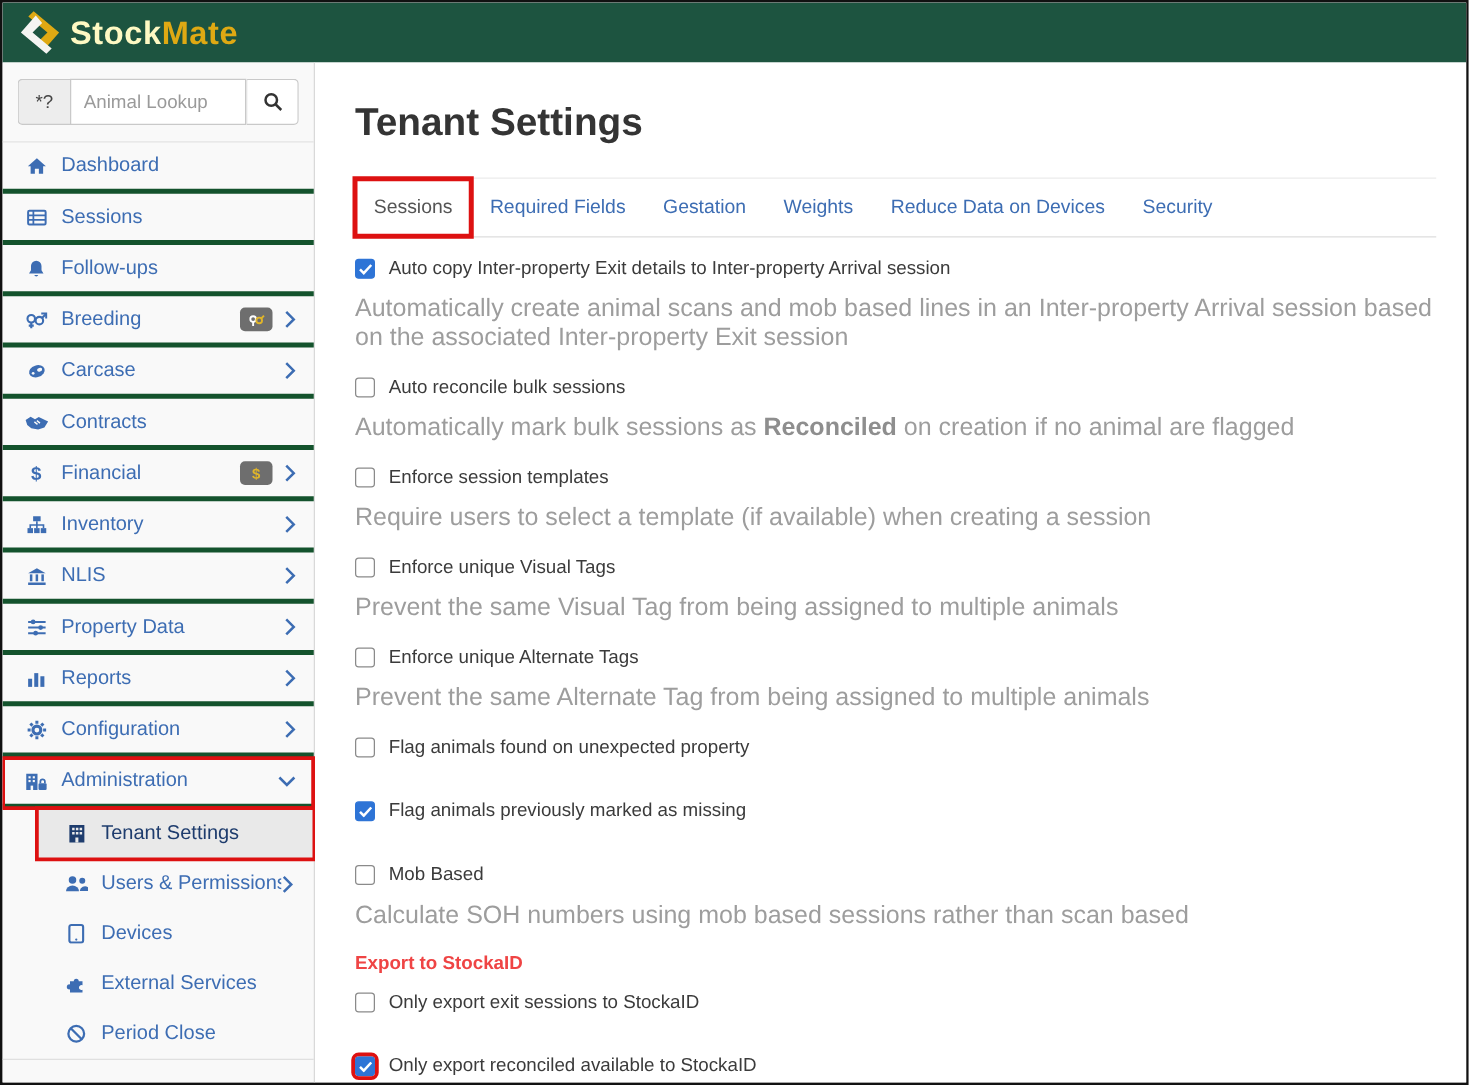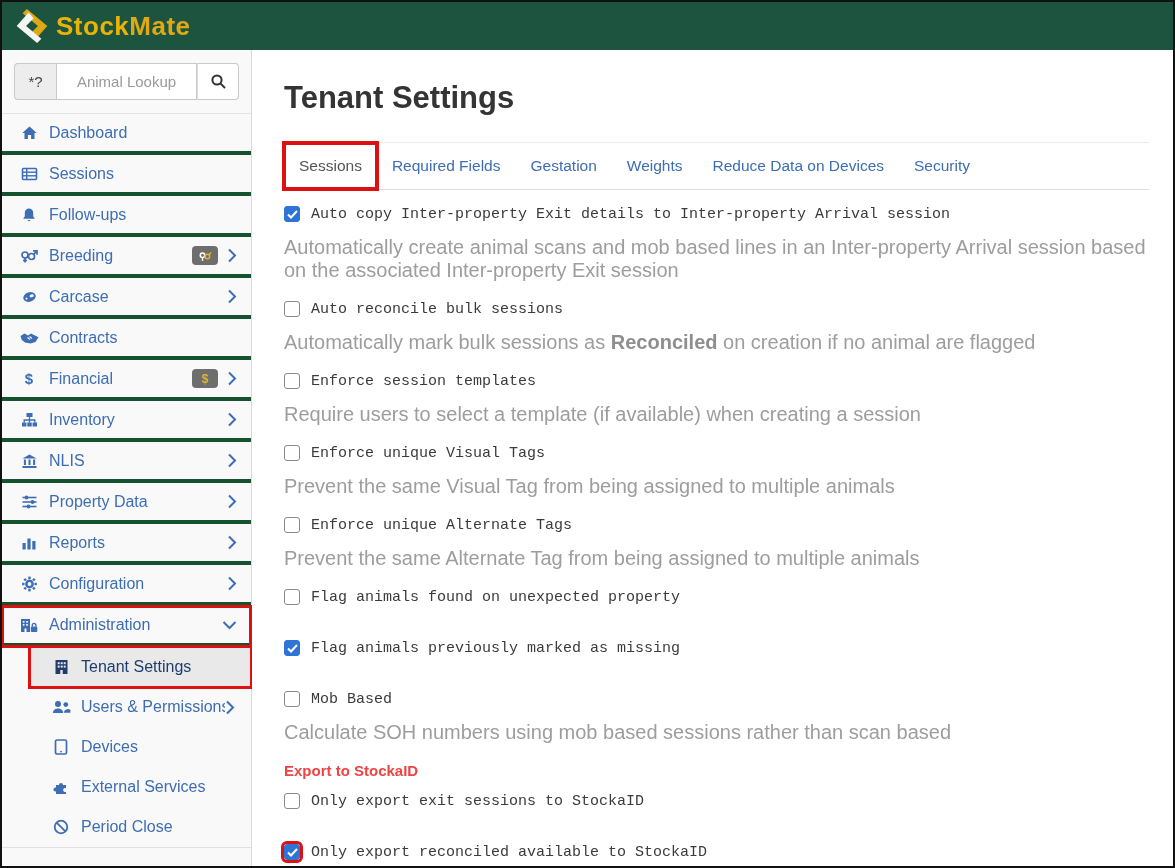--- a/index.html
+++ b/index.html
@@ -3,34 +3,34 @@
 <meta charset="utf-8">
 <style>
   * { margin:0; padding:0; box-sizing:border-box; }
   body { font-family:"Liberation Sans","DejaVu Sans",sans-serif; background:#fff; }
   .page { width:1175px; height:868px; border:2px solid #111; overflow:hidden; background:#fff; }
 
   
   .header { height:48px; background:#1d5440; display:flex; align-items:center; padding-left:13px; }
   .brand { display:flex; align-items:center; gap:7px; }
   .brand-text { font-size:26px; font-weight:bold; letter-spacing:.5px; }
-  .brand-stock { color:#eab308;text-align:right; }
+  .brand-stock { color:#fef9c3;text-align:right; }
   .brand-mate { color:#dfa913; }
 
   
   .body { display:flex; height:816px; }
   .sidebar { width:250px; background:#f9f9f9; border-right:1px solid #d9d9d9; flex-shrink:0; }
   .main { flex:1; background:#fff; padding:30px 24px 0 32px; overflow:hidden; }
 
   
   .search-wrap { padding:13px 12px; border-bottom:1px solid #e4e4e4; }
   .search-group { display:flex; height:37px; border-radius:4px; }
   .search-prefix { width:42px; background:#ededed; border:1px solid #c9c9c9; border-right:none;
       border-radius:4px 0 0 4px; color:#444; font-size:15px; display:flex; align-items:center; justify-content:center; cursor:pointer;}
-  .search-input { flex:1; border:1px solid #c9c9c9; padding:0 10px; font-size:15px; color:#000000; outline:none; min-width:0;text-align:center;}
+  .search-input { flex:1; border:1px solid #c9c9c9; padding:0 10px; font-size:15px; color:#000000; outline:none; min-width:0;}
   .search-input::placeholder { color:#9a9a9a; }
   .search-btn { width:42px; background:#fff; border:1px solid #c9c9c9; border-left:1px solid #dcdcdc;
       border-radius:0 4px 4px 0; display:flex; align-items:center; justify-content:center; cursor:pointer; }
 
   
   .nav-item { height:41px; display:flex; align-items:center; padding:0 14px 0 14px;
       border-bottom:4px solid #14532d; color:#3d6db3; font-size:16px; cursor:pointer; background:transparent; }
   .nav-icon { width:26px; display:flex; justify-content:center; margin-right:7px; flex-shrink:0; color:#3d6db3;}
   .nav-label { flex:1; white-space:nowrap; overflow:hidden; }
   .chev { margin-left:auto; display:flex; align-items:center; }
@@ -49,21 +49,21 @@
 
   
   .page-title { font-size:31px; font-weight:bold; color:#343434; }
   .title-rule { border-bottom:1px solid #ececec; margin-top:26px; }
   .tabs { display:flex; border-bottom:1px solid #dddddd; }
   .tab { padding:14px 15px; font-size:15.5px; color:#3d6db3; cursor:pointer; white-space:nowrap; }
   .tab-active { color:#555555; }
   .hl-tab { outline:4px solid #dd1111; outline-offset:-2px; }
 
   .settings { margin-top:6px; }
-  .setting-row { display:flex; align-items:flex-start; gap:11px; margin-top:16px; cursor:pointer;font-family:Liberation Mono, monospace; }
+  .setting-row { display:flex; align-items:flex-end; gap:11px; margin-top:16px; cursor:pointer; }
   .cbx { width:16px; height:16px; border:1px solid #8a8a8a; border-radius:3px; background:#fff;
       flex-shrink:0; display:flex; align-items:center; justify-content:center; }
   .cbx.checked { background:#2e74d6; border-color:#2e74d6; }
   .hl-cbx { outline:3px solid #dd1111; outline-offset:0px; }
   .setting-label { font-size:15px; color:#3b3b3b; }
   .setting-desc { font-size:20px; color:#9d9d9d; margin-top:13px; margin-bottom:19px; }
   .setting-desc b { color:#8e8e8e; }
   .spacer-sm { height:18px; }
   .group-heading { font-size:15px; font-weight:bold; color:#ef4444; margin-top:18px; }
 

